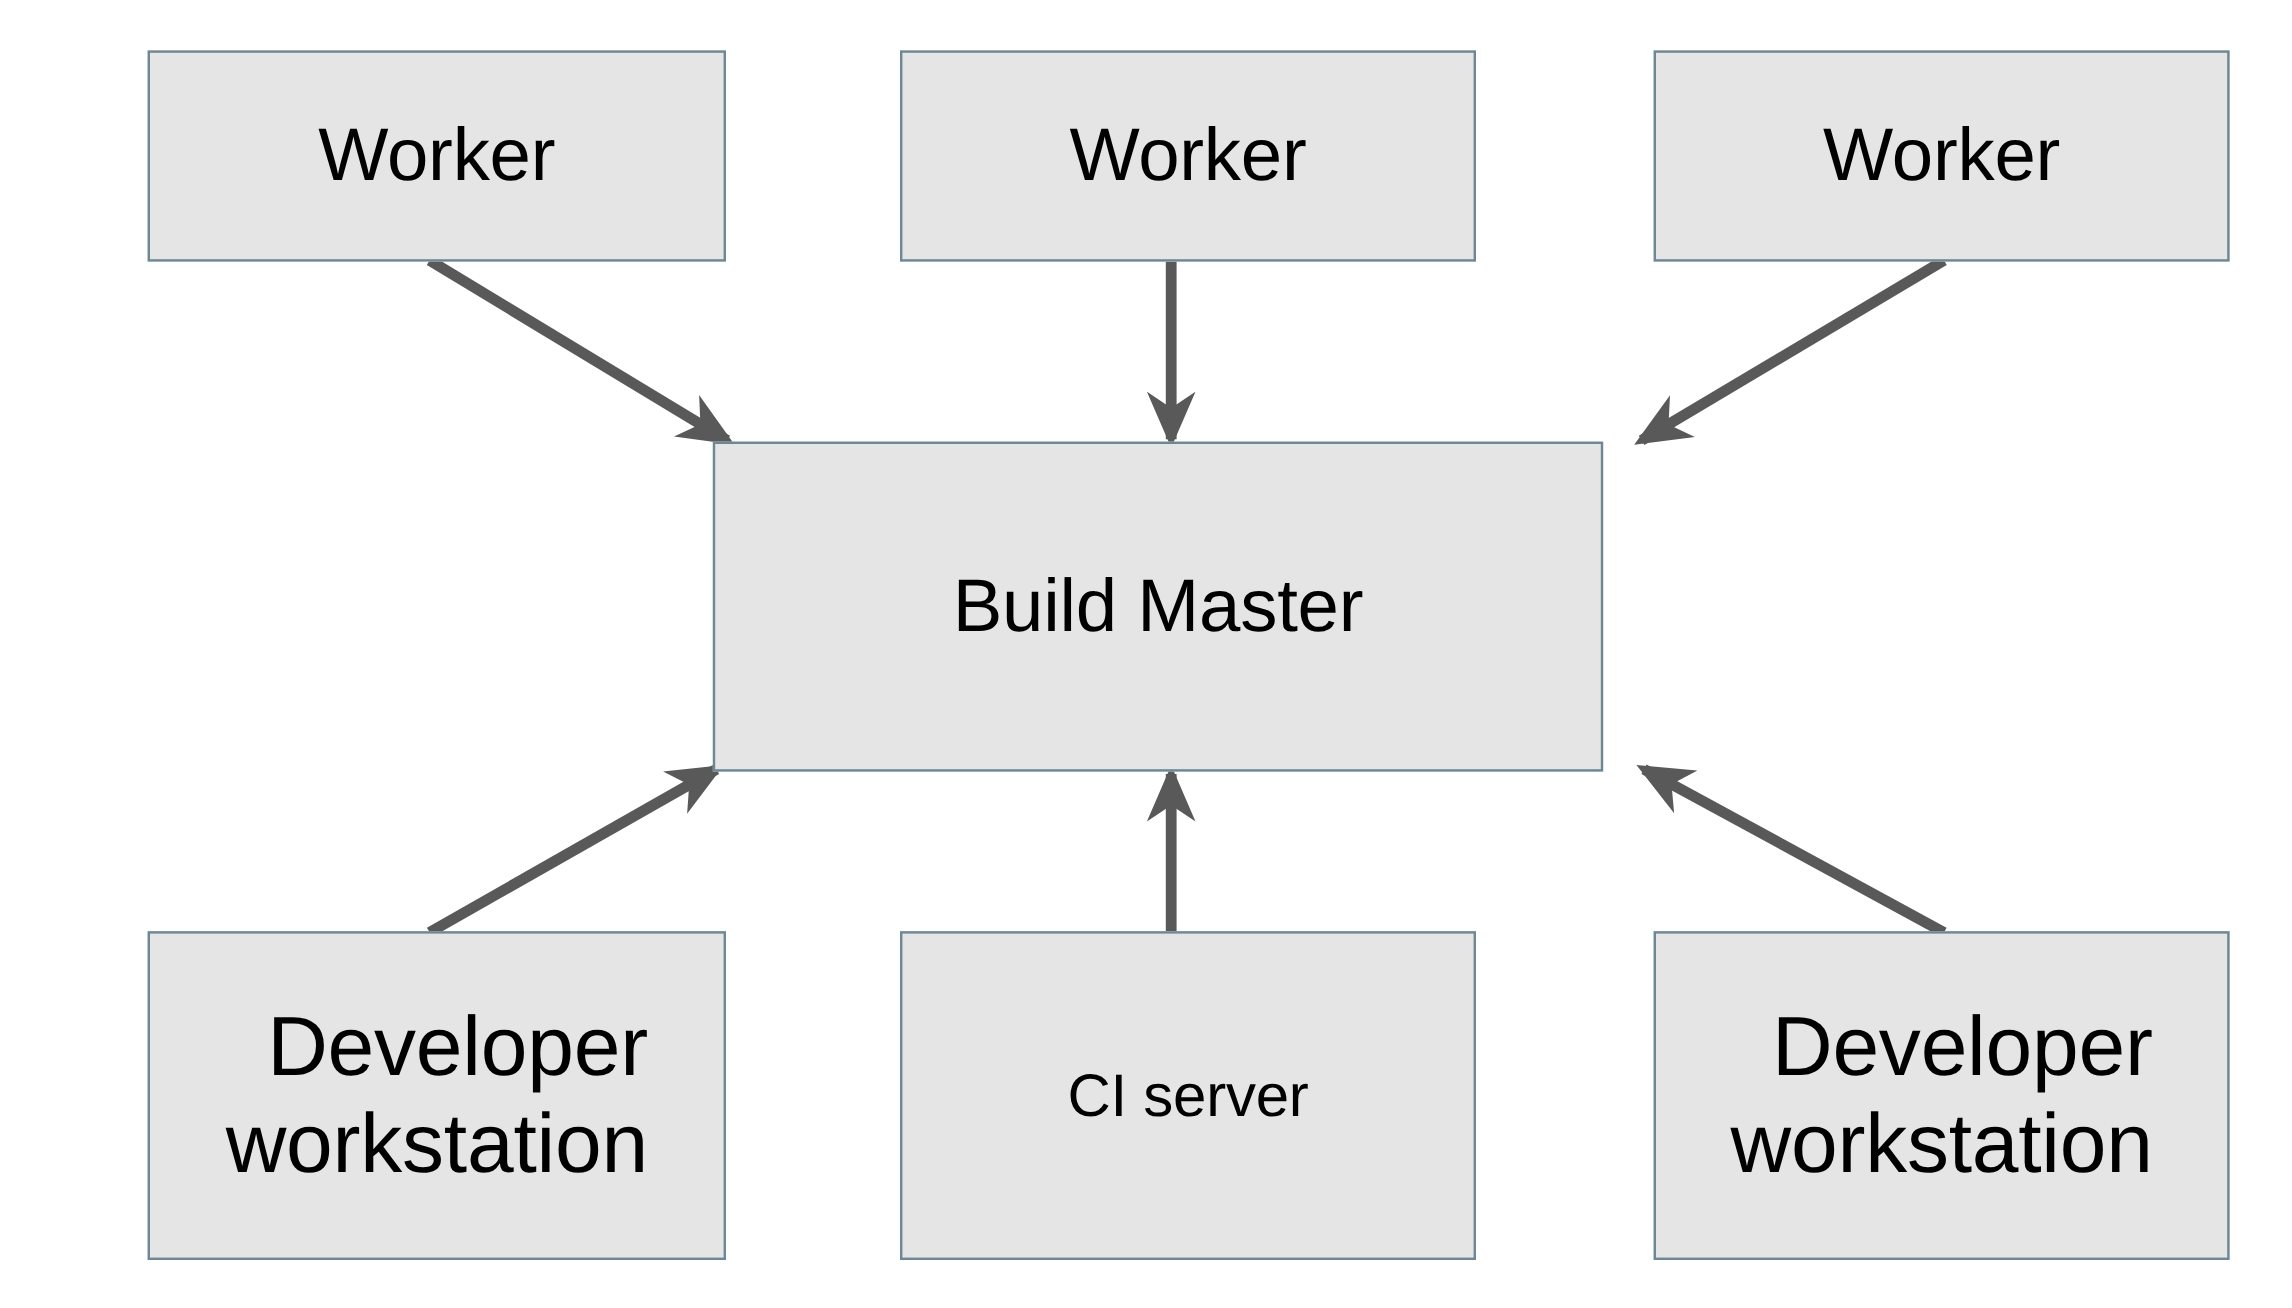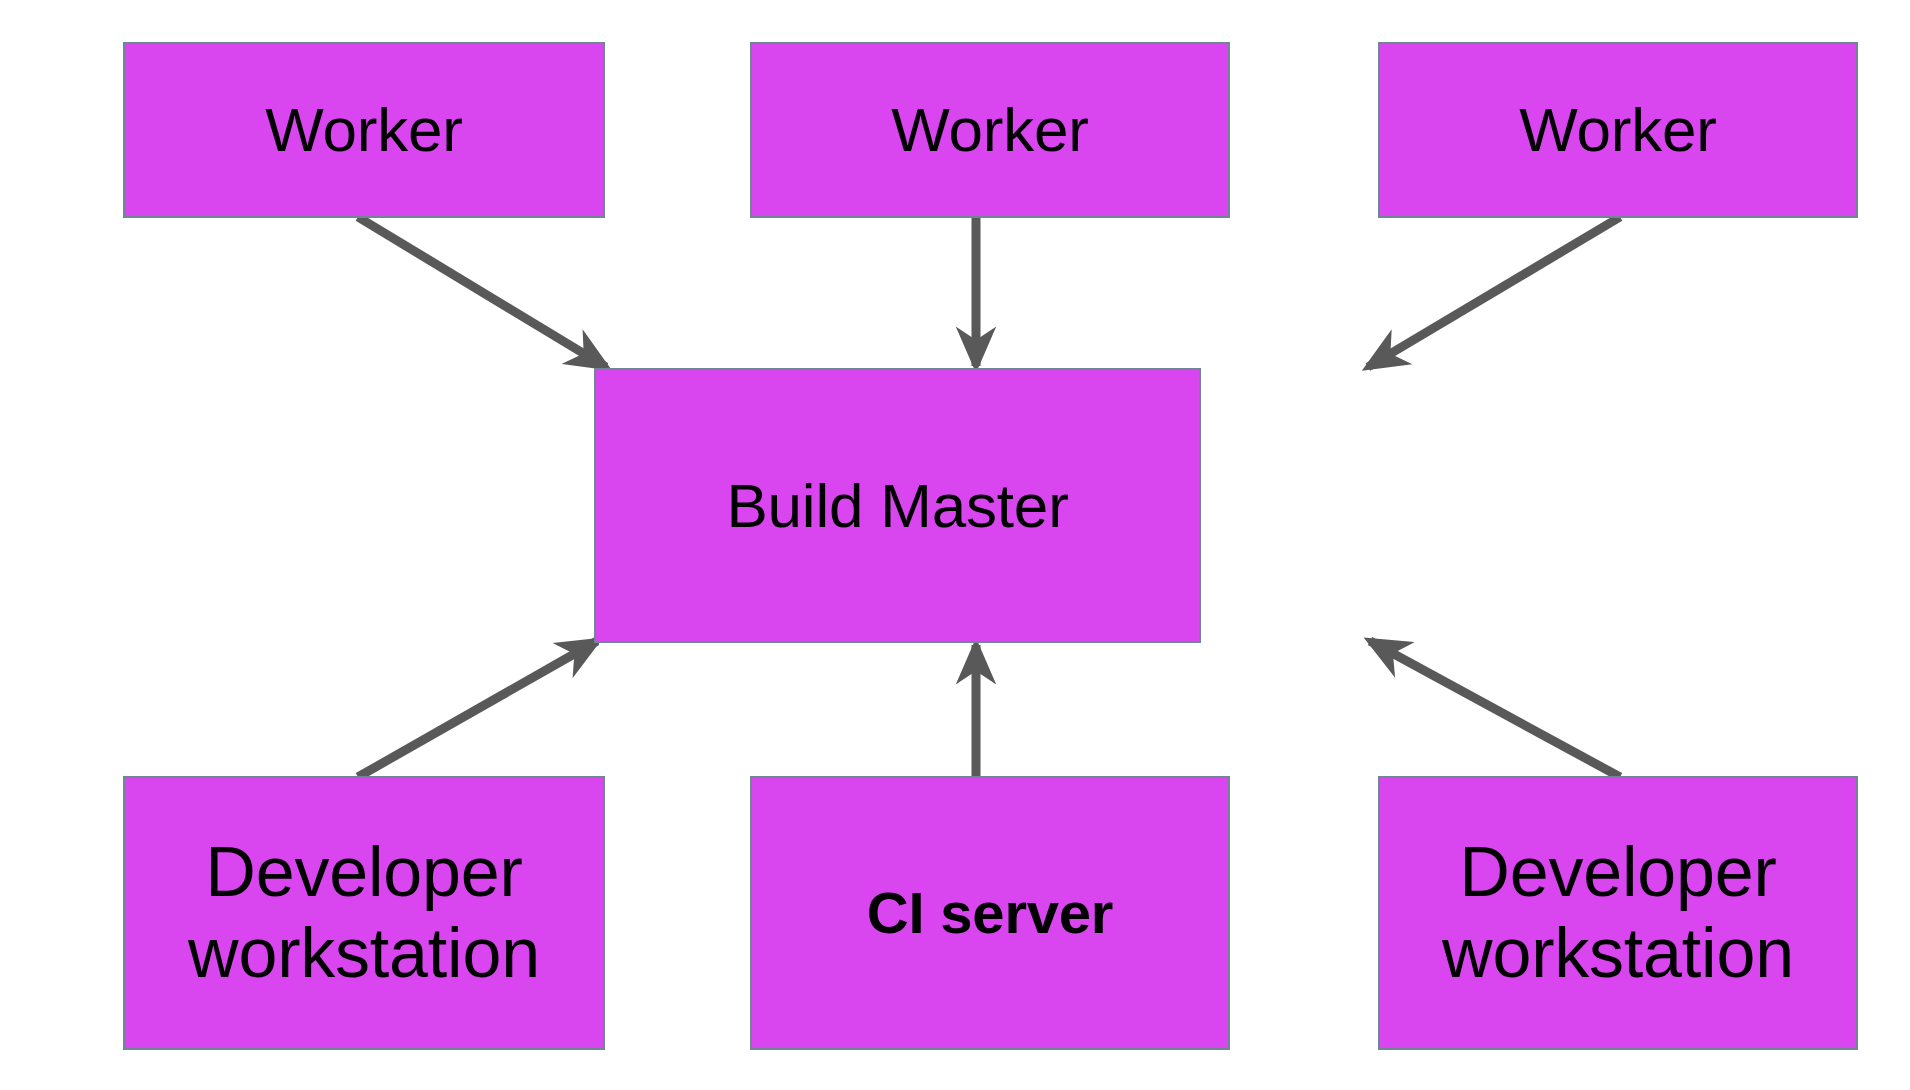--- a/index.html
+++ b/index.html
@@ -23,38 +23,38 @@
     position: absolute;
     top: 0;
     left: 0;
     width: 1910px;
     height: 1090px;
     display: block;
   }
   .node-box {
     position: absolute;
     box-sizing: border-box;
-    background: #d946ef;
+    background: #e5e5e5;
     border: 2px solid #6d8794;
     display: flex;
     align-items: center;
     justify-content: center;
-    text-align: center;
+    text-align: right;
   }
   .node-label {
     font-family: "Liberation Sans", sans-serif;
     color: #000000;
     font-weight: 400;
     line-height: 1.16;
     white-space: pre-line;
     letter-spacing: -0.2px;
   }
   .node-worker .node-label { font-size: 62px; }
   .node-master .node-label { font-size: 62px; }
-  .node-ci .node-label { font-size: 58px; font-weight: bold; }
+  .node-ci .node-label { font-size: 50px; }
   .node-dev .node-label { font-size: 70px; }
 </style>
 </head>
 <body>
 
 <div id="diagram-root">
 
   <svg id="diagram-svg" viewBox="0 0 1910 1090" xmlns="http://www.w3.org/2000/svg">
     <defs>
       <marker id="arrowhead" markerWidth="5.2" markerHeight="4.6" refX="4.4" refY="2.3" orient="auto" markerUnits="strokeWidth">
@@ -76,21 +76,21 @@
   </div>
 
   <div class="node-box node-worker" style="left: 750px; top: 42px; width: 480px; height: 176px;">
     <span class="node-label">Worker</span>
   </div>
 
   <div class="node-box node-worker" style="left: 1378px; top: 42px; width: 480px; height: 176px;">
     <span class="node-label">Worker</span>
   </div>
 
-  <div class="node-box node-master" style="left: 594px; top: 368px; width: 607px; height: 275px;">
+  <div class="node-box node-master" style="left: 594px; top: 368px; width: 742px; height: 275px;">
     <span class="node-label">Build Master</span>
   </div>
 
   <div class="node-box node-dev" style="left: 123px; top: 776px; width: 482px; height: 274px;">
     <span class="node-label">Developer
 workstation</span>
   </div>
 
   <div class="node-box node-ci" style="left: 750px; top: 776px; width: 480px; height: 274px;">
     <span class="node-label">CI server</span>

